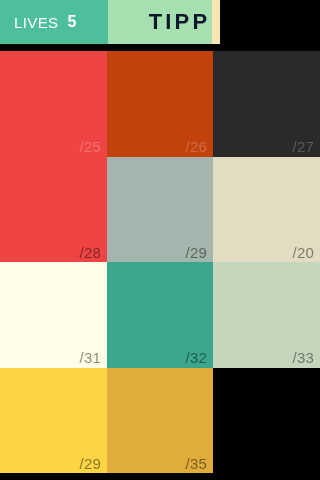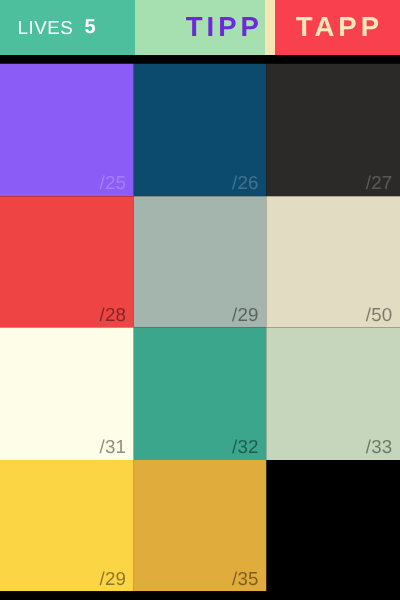--- a/index.html
+++ b/index.html
@@ -97,51 +97,48 @@
 <div id="app">
 
   <div class="header">
 
     <div class="hseg seg-lives" style="background: rgb(78, 191, 157);">
       <span class="lives-label" style="color: rgb(255, 255, 255);">LIVES</span>
       <span class="lives-count" style="color: rgb(255, 255, 255);">5</span>
     </div>
 
     <div class="hseg seg-tipp" style="background: rgb(166, 224, 176);">
-      <span class="tipp-text" style="color: #6d28d9; margin-left: 36px;">TIPP</span>
+      <span class="tipp-text" style="color: #0f172a; margin-left: 36px;">TIPP</span>
     </div>
 
     <div class="hseg seg-divider" style="background: rgb(248, 229, 180);"></div>
 
-    <div class="hseg seg-tapp" style="background: rgb(249, 64, 79);">
-      <span class="tapp-text" style="color: rgb(251, 231, 190);">TAPP</span>
-    </div>
 
   </div>
 
   <div class="sep-bar" style="background: rgb(0, 0, 0);"></div>
 
   <div class="grid" id="tile-grid">
-      <div class="tile" style="background: #8b5cf6;">
+      <div class="tile" style="background: #ef4444;">
         <span class="tile-label" style="color: rgba(255, 255, 255, 0.22);">/25</span>
       </div>
-      <div class="tile" style="background: #0c4a6e;">
+      <div class="tile" style="background: #c2410c;">
         <span class="tile-label" style="color: rgba(255, 255, 255, 0.22);">/26</span>
       </div>
       <div class="tile" style="background: rgb(43, 42, 40);">
         <span class="tile-label" style="color: rgba(255, 255, 255, 0.22); text-align: right;">/27</span>
       </div>
       <div class="tile" style="background: #ef4444;">
         <span class="tile-label" style="color: rgba(0, 0, 0, 0.45);">/28</span>
       </div>
       <div class="tile" style="background: rgb(163, 181, 172);">
         <span class="tile-label" style="color: rgba(0, 0, 0, 0.45); margin-left: 19px;">/29</span>
       </div>
       <div class="tile" style="background: rgb(226, 220, 194);">
-        <span class="tile-label" style="color: rgba(0, 0, 0, 0.45);">/50</span>
+        <span class="tile-label" style="color: rgba(0, 0, 0, 0.45);">/20</span>
       </div>
       <div class="tile" style="background: rgb(253, 253, 232);">
         <span class="tile-label" style="color: rgba(0, 0, 0, 0.45);">/31</span>
       </div>
       <div class="tile" style="background: rgb(60, 166, 140); padding-left: 21px;">
         <span class="tile-label" style="color: rgba(0, 0, 0, 0.45);">/32</span>
       </div>
       <div class="tile" style="background: rgb(197, 214, 188);">
         <span class="tile-label" style="color: rgba(0, 0, 0, 0.45);">/33</span>
       </div>

